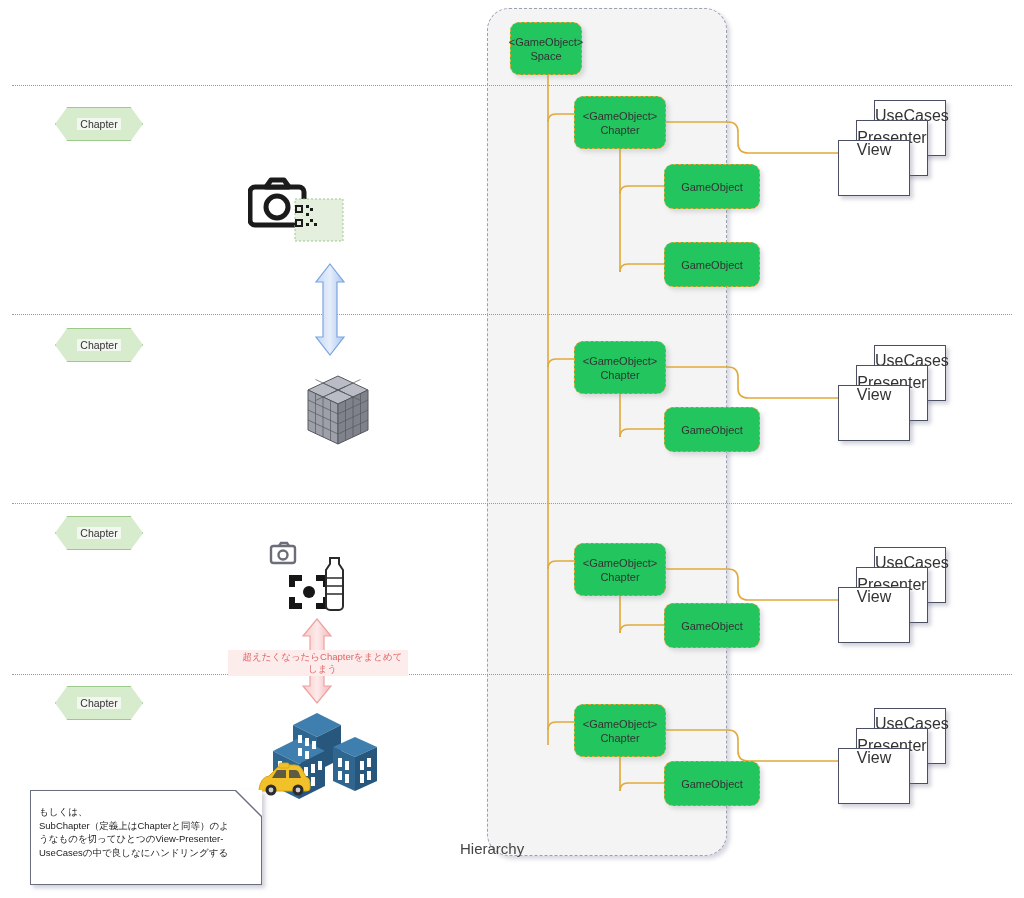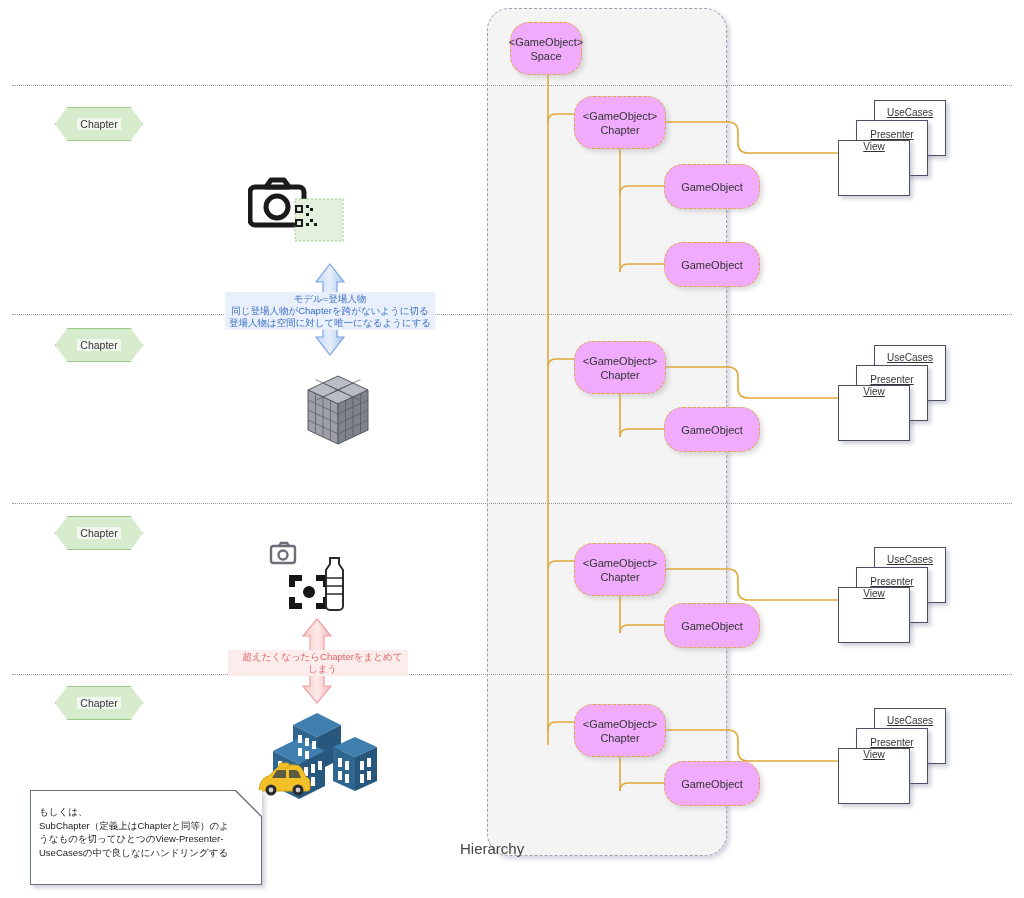--- a/index.html
+++ b/index.html
@@ -38,42 +38,41 @@
   .hierarchy-label {
     position: absolute;
     left: 460px; top: 840px; width: 240px;
     text-align: left;
     font-size: 15px; color: #444;
   }
 
   
   .go {
     position: absolute;
-    background: #f0abfc;
+    background: #22c55e;
     border: 1px dashed #e0a93a;
-    border-radius: 19px;
+    border-radius: 9px;
     box-shadow: 3px 3px 4px rgba(150,150,160,0.30);
     display: flex; flex-direction: column;
     align-items: center; justify-content: center;
     font-size: 11px; line-height: 14px;
     color: #333; text-align: center;
   }
   .go .l2 { display: block; }
 
   
   .vpu { position: absolute; width: 110px; height: 95px; }
   .card {
     position: absolute;
     background: #ffffff;
     border: 1px solid #4a4f63;
     box-shadow: 3px 3px 4px rgba(120,124,150,0.35);
-    font-size: 10px;
+    font-size: 16px;
     color: #333;
     text-align: center;
-    text-decoration: underline;
   }
   .card-usecases { left: 36px; top: 0;  width: 72px; height: 56px; padding-top: 6px; }
   .card-presenter{ left: 18px; top: 20px; width: 72px; height: 56px; padding-top: 8px; }
   .card-view     { left: 0px;  top: 40px; width: 72px; height: 56px; }
 
   
   .hex {
     position: absolute;
     width: 88px; height: 34px;
     background: #d7ebcd;
@@ -374,23 +373,20 @@
   <svg class="dblarrow" style="left:310px; top:262px;" width="40" height="95" viewBox="0 0 40 95">
     <defs>
       <linearGradient id="bg1" x1="0" y1="0" x2="1" y2="0">
         <stop offset="0%" stop-color="#c3d9f5"></stop>
           <stop offset="50%" stop-color="#e6eefb"></stop>
           <stop offset="100%" stop-color="#a9c6ee"></stop>
       </linearGradient>
     </defs>
     <path d="M20 2 L34 20 H27 V75 H34 L20 93 L6 75 H13 V20 H6 Z" fill="url(#bg1)" stroke="#7ba4e0" stroke-width="1.2"></path>
   </svg>
-  <div class="note-text note-blue" style="left:225px; top:292px; width:210px;">モデル=登場人物
-同じ登場人物がChapterを跨がないように切る
-登場人物は空間に対して唯一になるようにする</div>
 
   <svg class="dblarrow" style="left:297px; top:617px;" width="40" height="88" viewBox="0 0 40 88">
     <defs>
       <linearGradient id="rg1" x1="0" y1="0" x2="1" y2="0">
         <stop offset="0%" stop-color="#f7c9c9"></stop>
           <stop offset="50%" stop-color="#fdeaea"></stop>
           <stop offset="100%" stop-color="#f4b8b8"></stop>
       </linearGradient>
     </defs>
     <path d="M20 2 L34 19 H27 V69 H34 L20 86 L6 69 H13 V19 H6 Z" fill="url(#rg1)" stroke="#eda2a2" stroke-width="1.2"></path>

